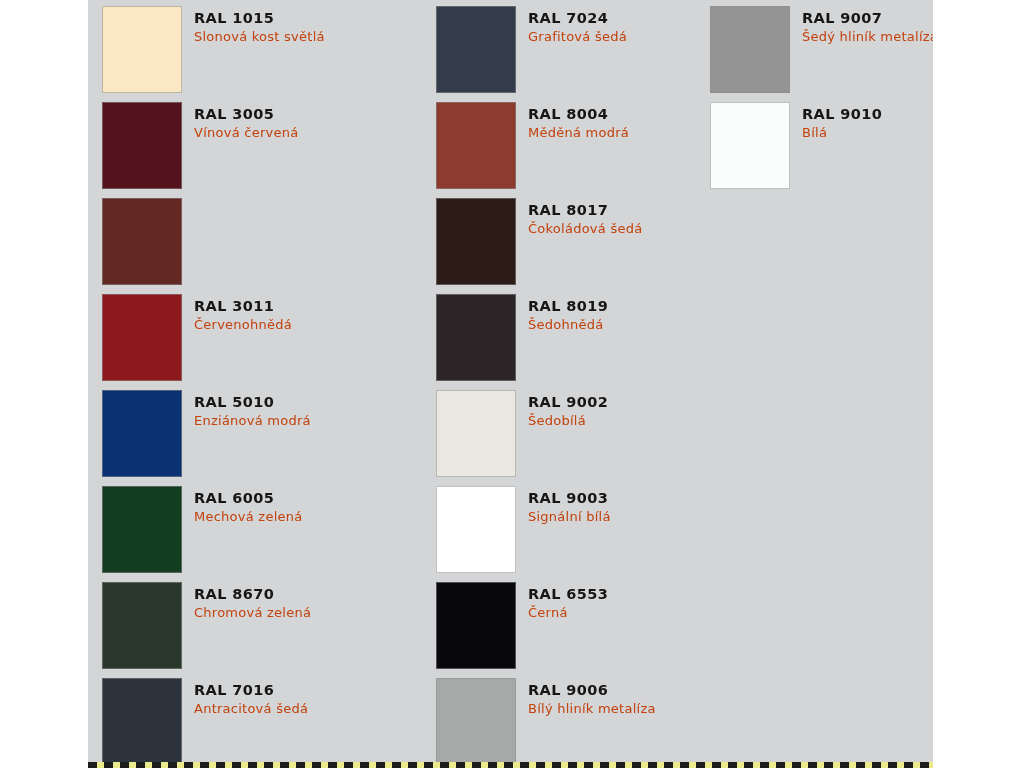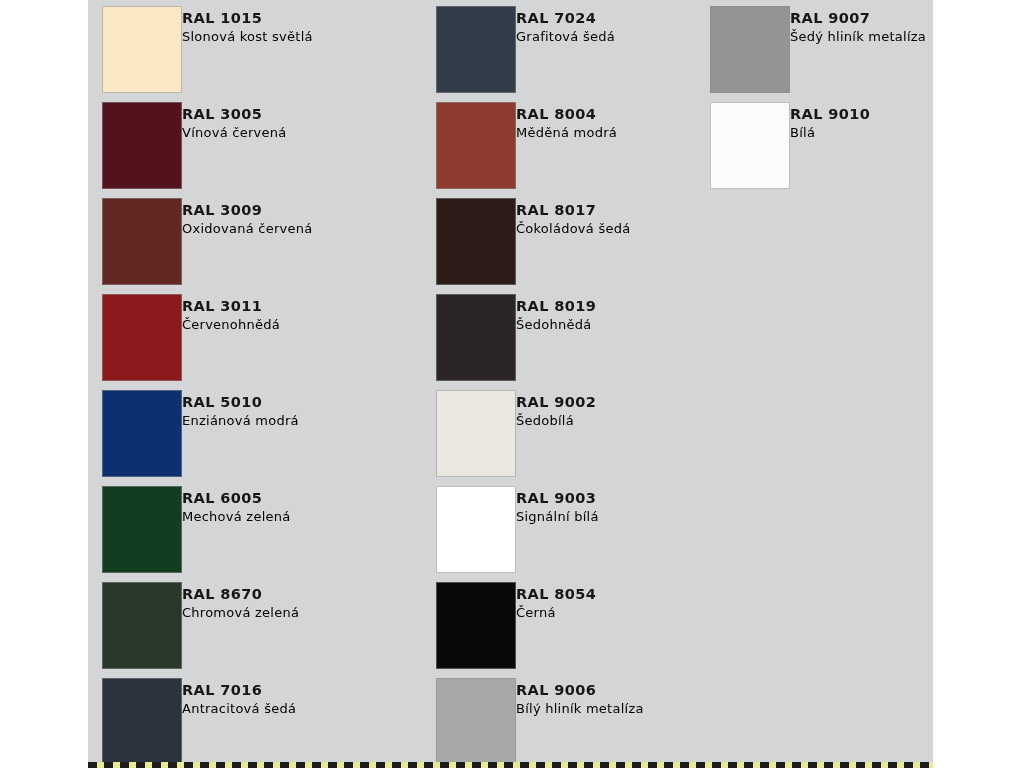--- a/index.html
+++ b/index.html
@@ -78,36 +78,37 @@
 
   .chip {
     width: 80px;
     height: 87px;
     flex: 0 0 80px;
     box-sizing: border-box;
     border: 1px solid rgba(140,140,140,0.55);
   }
 
   .labels {
+    padding-left: 12px;
     padding-top: 5px;
     line-height: 1.05;
   }
 
   .ral-code {
     font-size: 14.5px;
     font-weight: bold;
     color: #161616;
     letter-spacing: 0.4px;
     white-space: nowrap;
   }
 
   .ral-name {
     font-size: 13px;
     font-weight: normal;
-    color: #000000;
+    color: #c2410c;
     letter-spacing: 0.25px;
     margin-top: 4px;
     white-space: nowrap;
   }
 </style>
 </head>
 <body>
 
 <div id="page">
   <div id="panel">
@@ -122,24 +123,20 @@
           </div>
           <div class="swatch-row">
             <div class="chip" style="background: rgb(84, 19, 28);"></div>
             <div class="labels">
               <div class="ral-code">RAL 3005</div>
               <div class="ral-name">Vínová červená</div>
             </div>
           </div>
           <div class="swatch-row">
             <div class="chip" style="background: rgb(100, 40, 36);"></div>
-            <div class="labels">
-              <div class="ral-code">RAL 3009</div>
-              <div class="ral-name">Oxidovaná červená</div>
-            </div>
           </div>
           <div class="swatch-row">
             <div class="chip" style="background: rgb(140, 26, 29);"></div>
             <div class="labels">
               <div class="ral-code">RAL 3011</div>
               <div class="ral-name">Červenohnědá</div>
             </div>
           </div>
           <div class="swatch-row">
             <div class="chip" style="background: rgb(12, 49, 114);"></div>
@@ -209,21 +206,21 @@
           <div class="swatch-row">
             <div class="chip" style="background: rgb(255, 255, 255);"></div>
             <div class="labels">
               <div class="ral-code">RAL 9003</div>
               <div class="ral-name">Signální bílá</div>
             </div>
           </div>
           <div class="swatch-row">
             <div class="chip" style="background: rgb(8, 8, 10);"></div>
             <div class="labels">
-              <div class="ral-code">RAL 8054</div>
+              <div class="ral-code">RAL 6553</div>
               <div class="ral-name">Černá</div>
             </div>
           </div>
           <div class="swatch-row">
             <div class="chip" style="background: rgb(167, 168, 168);"></div>
             <div class="labels">
               <div class="ral-code">RAL 9006</div>
               <div class="ral-name">Bílý hliník metalíza</div>
             </div>
           </div>

